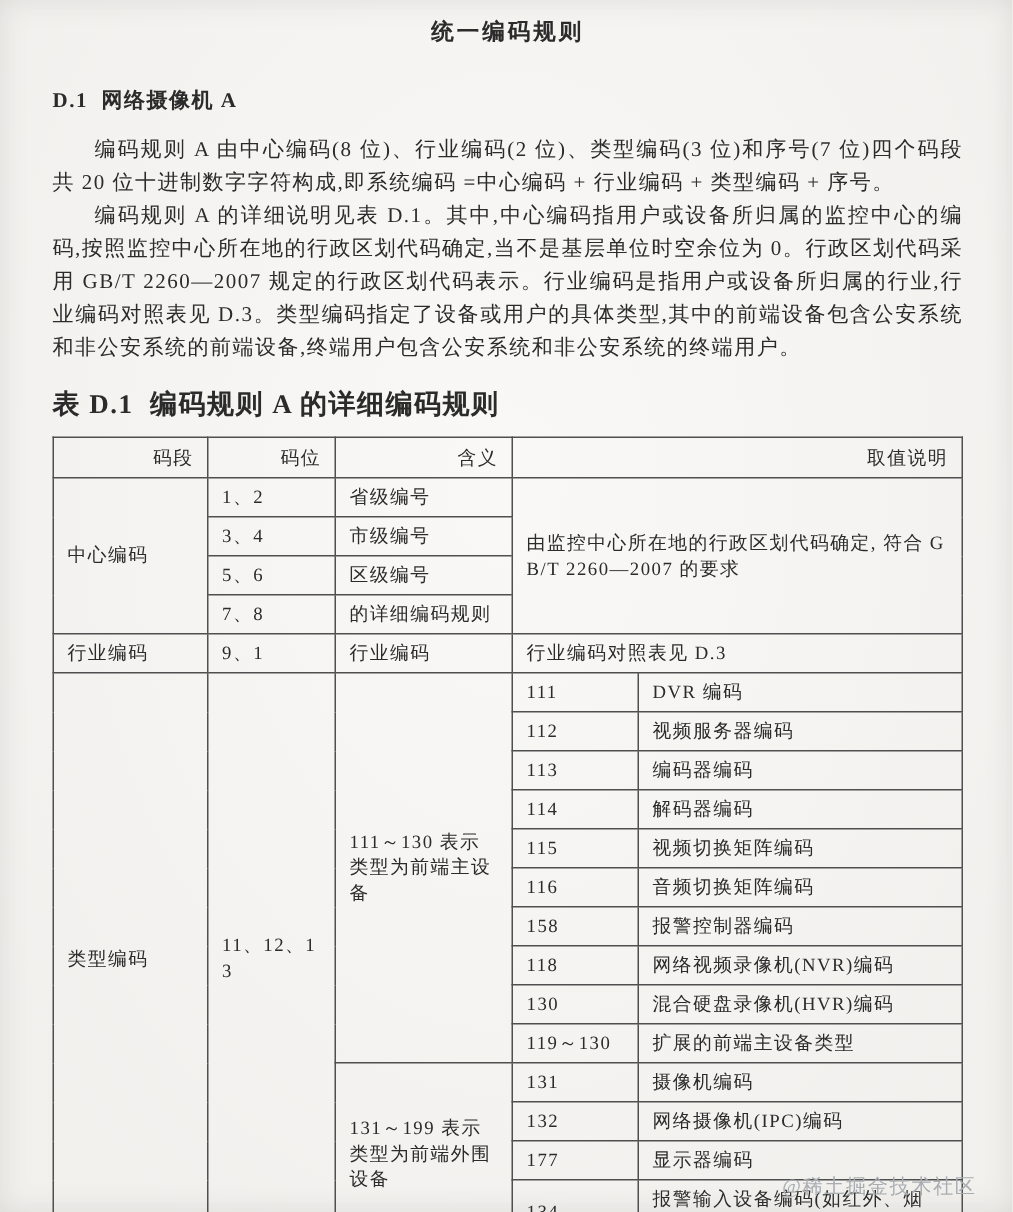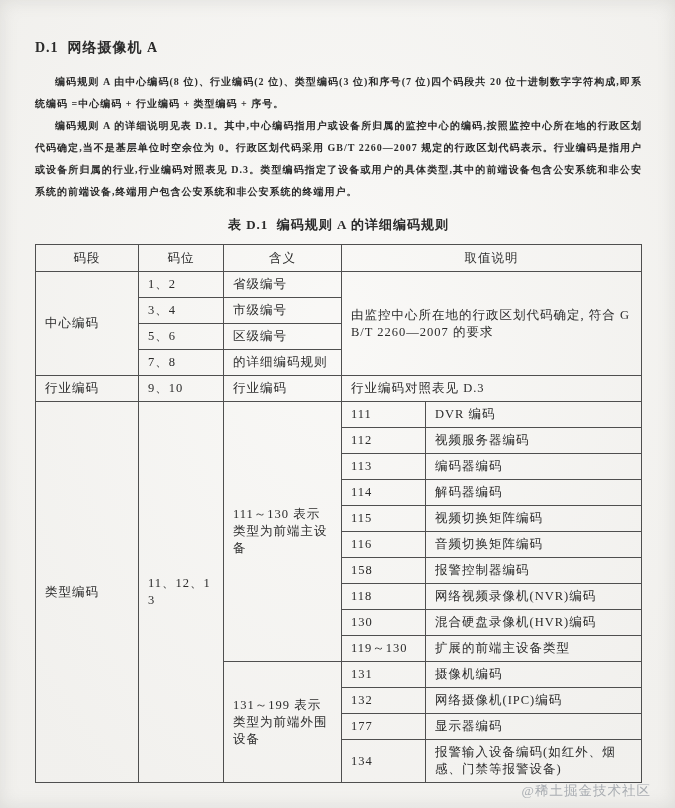--- a/index.html
+++ b/index.html
@@ -30,72 +30,72 @@
   }
   .section-heading{
     margin:27px 0 0 0;
     font-size:14px;
     font-weight:bold;
     letter-spacing:1px;
     white-space:pre-wrap;
   }
   .para{
     margin:14px 0 0 0;
-    font-size:10px;
+    font-size:14px;
     line-height:22px;
     text-align:justify;
     text-indent:2em;
     letter-spacing:1px;
-    font-weight:bold;
   }
   .para + .para{margin-top:0;}
   .table-caption{
     margin:13px 0 0 0;
-    font-size:13px;
+    font-size:18px;
     font-weight:bold;
-    text-align:center;
+    text-align:left;
     letter-spacing:1px;
     white-space:pre-wrap;
   }
   table.rules{
     margin-top:10px;
     width:607px;
     border-collapse:collapse;
     table-layout:fixed;
     font-size:12.5px;
     letter-spacing:1px;
   }
   table.rules th, table.rules td{
     border:1px solid #4f4f4f;
     padding:4px 9px;
     line-height:17px;
     vertical-align:middle;
     font-weight:normal;
     word-break:break-all;
   }
   table.rules th{
-    text-align:center;
+    text-align:right;
     height:18px;
   }
   table.rules td{height:17px;}
   td.seg{padding-left:12px;}
   .watermark{
     position:absolute;
     right:24px;
     top:782px;
     font-size:13.5px;
     color:#a9adb2;
     letter-spacing:1px;
   }
 </style>
 </head>
 <body>
 
 <div class="page">
 
+  <h1 class="doc-title">统一编码规则</h1>
 
   <h2 class="section-heading">D.1  网络摄像机 A</h2>
 
   <p class="para">编码规则 A 由中心编码(8 位)、行业编码(2 位)、类型编码(3 位)和序号(7 位)四个码段共 20 位十进制数字字符构成,即系统编码 =中心编码 + 行业编码 + 类型编码 + 序号。</p>
   <p class="para">编码规则 A 的详细说明见表 D.1。其中,中心编码指用户或设备所归属的监控中心的编码,按照监控中心所在地的行政区划代码确定,当不是基层单位时空余位为 0。行政区划代码采用 GB/T 2260—2007 规定的行政区划代码表示。行业编码是指用户或设备所归属的行业,行业编码对照表见 D.3。类型编码指定了设备或用户的具体类型,其中的前端设备包含公安系统和非公安系统的前端设备,终端用户包含公安系统和非公安系统的终端用户。</p>
 
   <div class="table-caption">表 D.1  编码规则 A 的详细编码规则</div>
 
   <table class="rules">
     <colgroup>
@@ -127,21 +127,21 @@
       <td>5、6</td>
       <td>区级编号</td>
     </tr>
     <tr>
       <td>7、8</td>
       <td>的详细编码规则</td>
     </tr>
 
     <tr>
       <td class="seg">行业编码</td>
-      <td>9、10</td>
+      <td>9、1</td>
       <td>行业编码</td>
       <td colspan="2">行业编码对照表见 D.3</td>
     </tr>
 
     <tr>
       <td class="seg" rowspan="14">类型编码</td>
       <td rowspan="14">11、12、13</td>
       <td rowspan="10">111～130 表示类型为前端主设备</td>
       <td>111</td>
       <td>DVR 编码</td>

